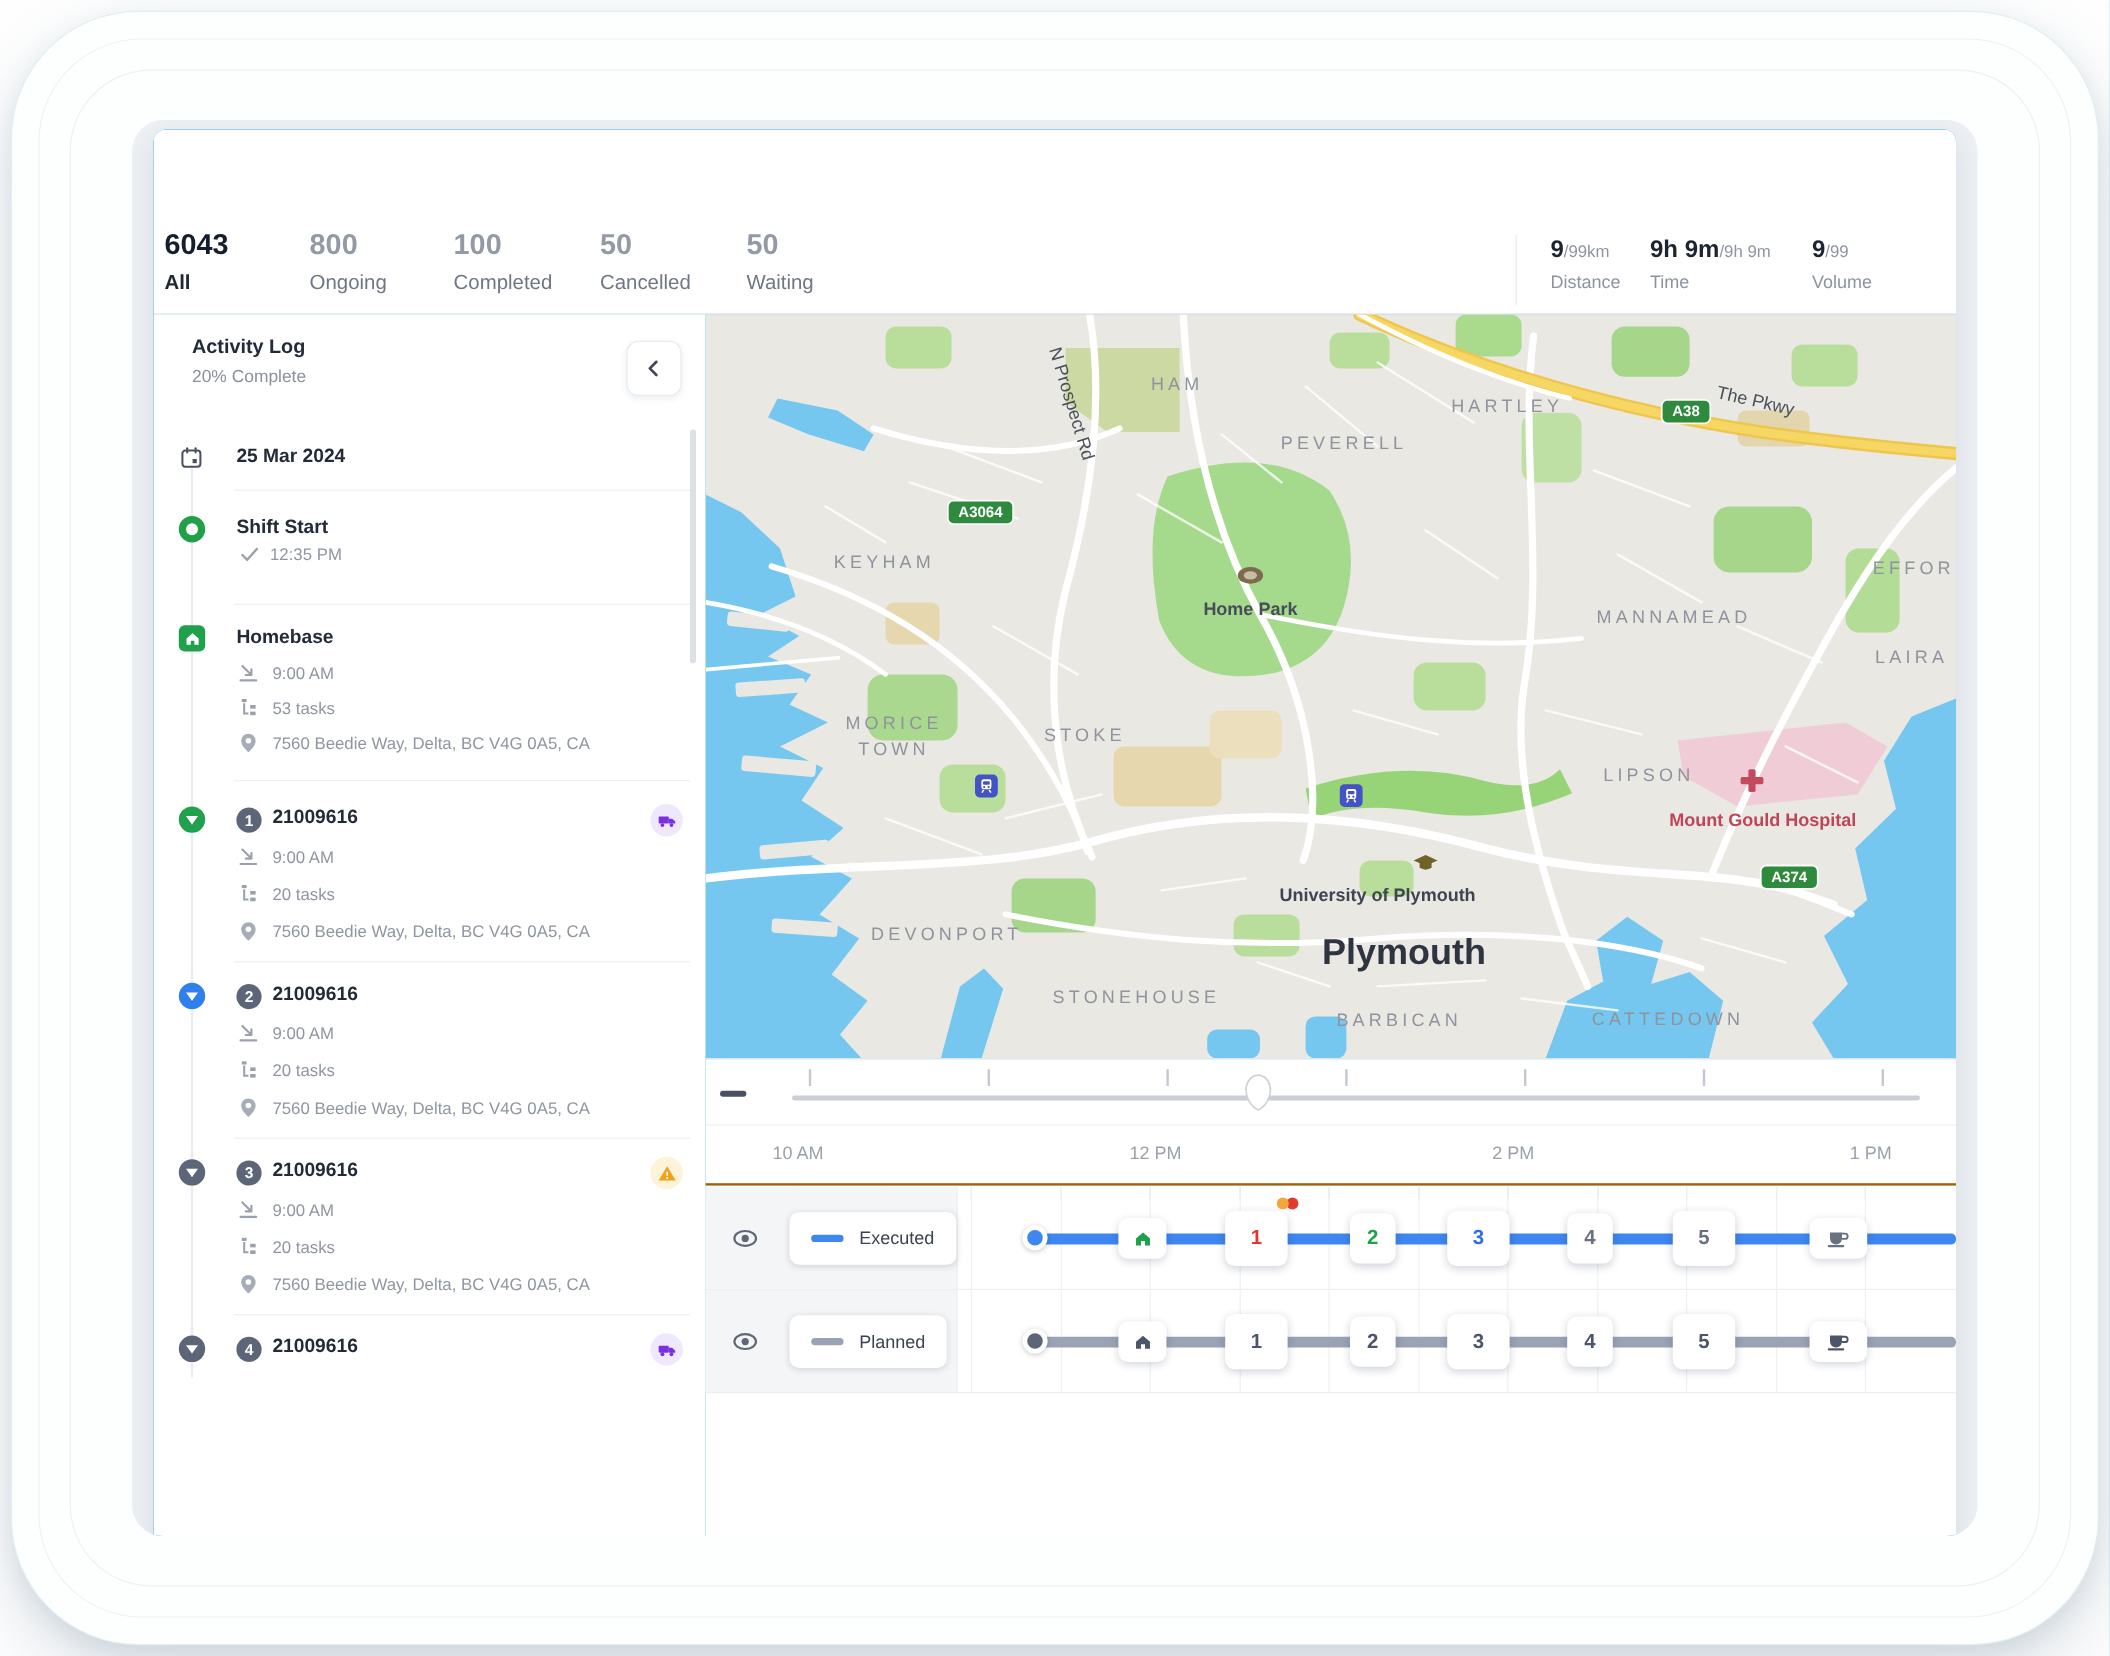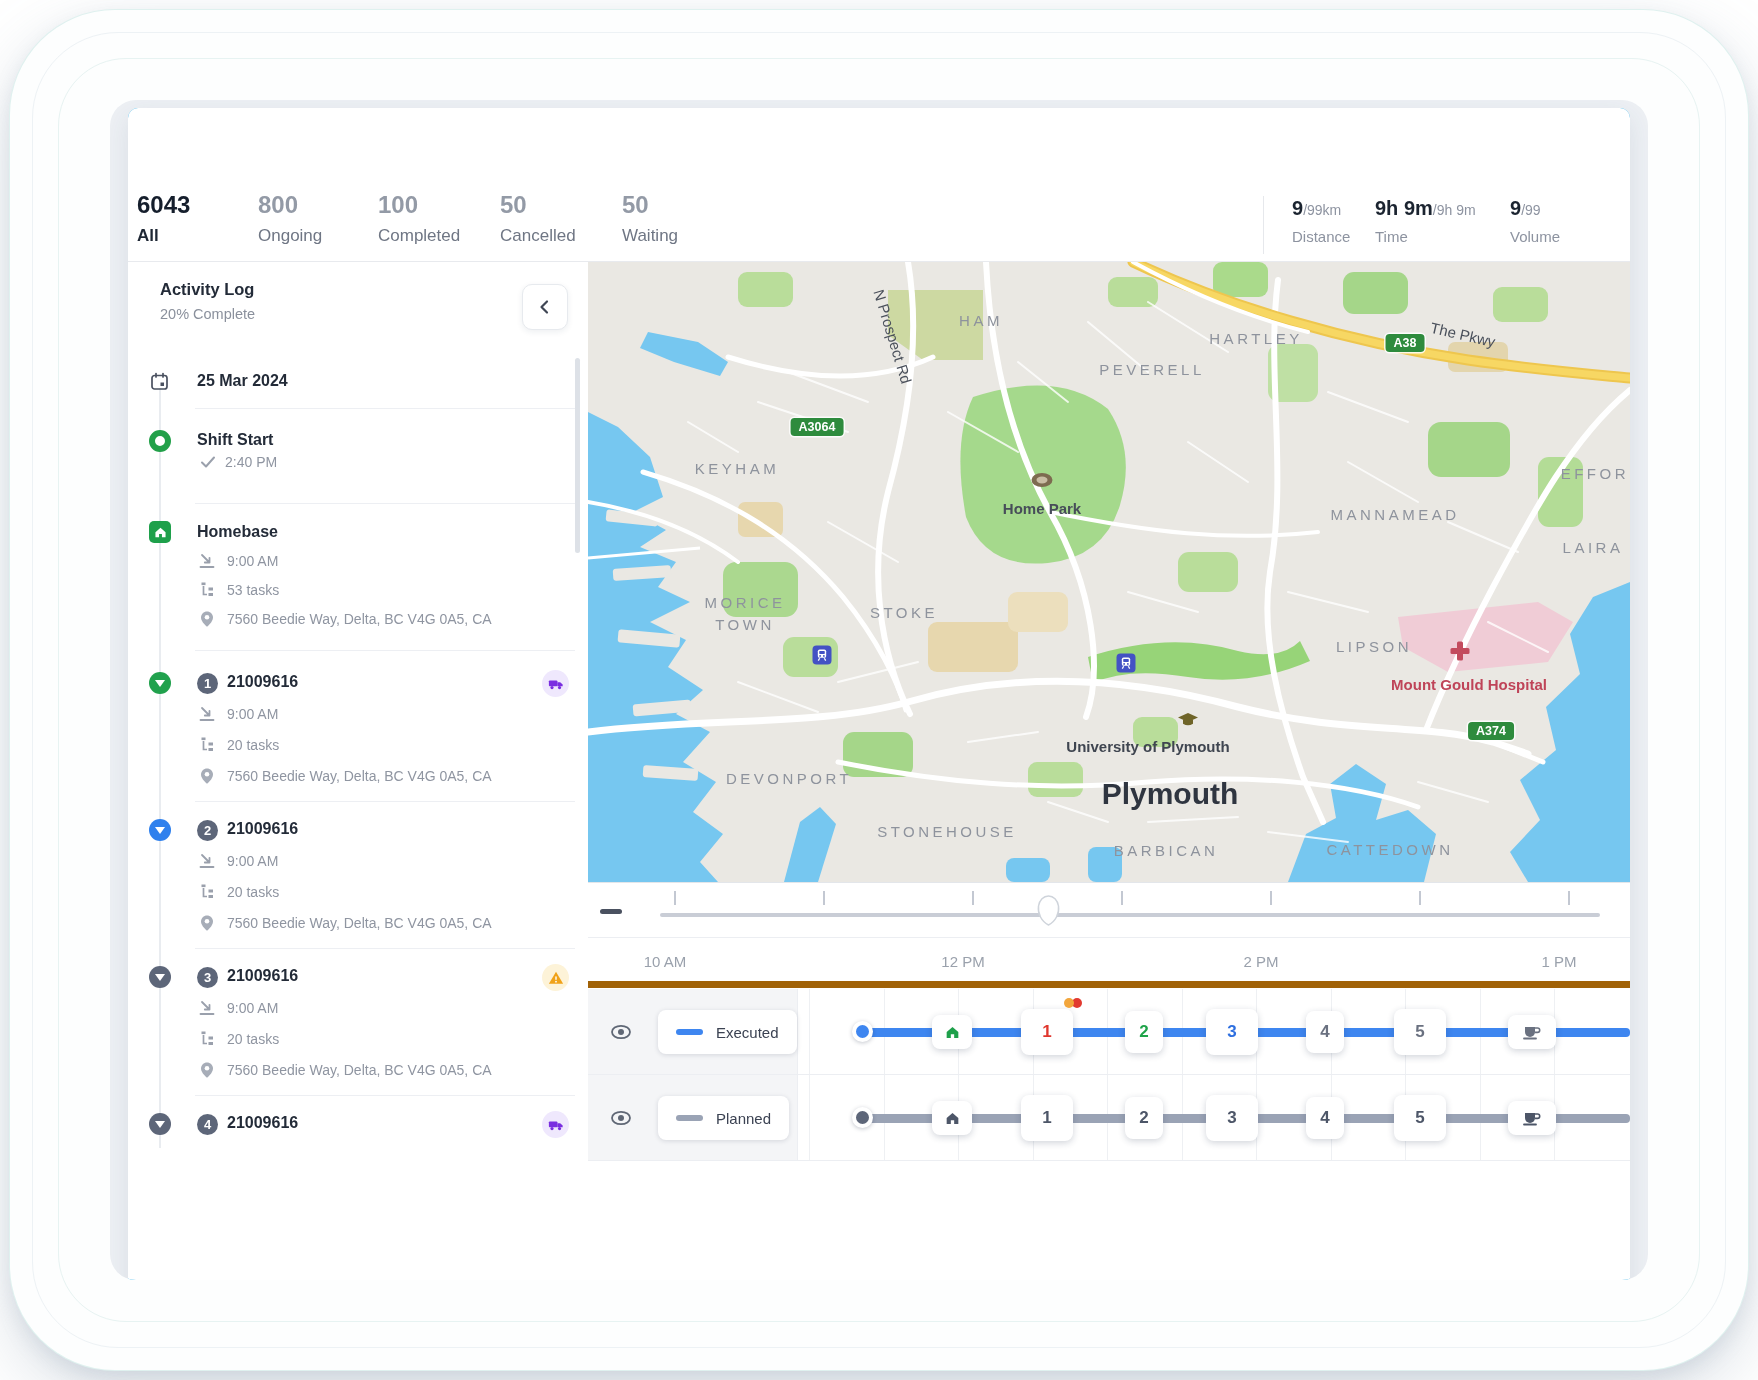--- a/index.html
+++ b/index.html
@@ -77,21 +77,21 @@
 
   
   .bottom { position:absolute; left:460px; top:774px; width:1042px; bottom:0; background:#fff; border-top:1px solid #e3e6ea; }
   .slider-row { position:absolute; left:0; top:0; width:100%; height:55px; border-bottom:1px solid #eceef2; }
   .zoomout { position:absolute; left:12px; top:24px; width:24px; height:8px; cursor:pointer; }
   .zoomout::before { content:""; position:absolute; left:0; top:2px; width:22px; height:5px; background:#4a5160; border-radius:3px; }
   .s-tick { position:absolute; top:8px; width:2px; height:14px; background:#c3c8d2; }
   .s-track { position:absolute; left:72px; top:30px; width:940px; height:4px; background:#c9cdd6; border-radius:2px; }
   .s-thumb { position:absolute; top:12px; width:27px; height:31px; cursor:pointer; }
 
-  .axis-row { position:absolute; left:0; top:55px; width:100%; height:50px; border-bottom:7px solid #a16207; }
+  .axis-row { position:absolute; left:0; top:55px; width:100%; height:50px; border-bottom:2px solid #a16207; }
   .axis-lab { position:absolute; top:15px; transform:translateX(-50%); font-size:15px; color:#9aa1ac; }
 
   .t-row { position:absolute; left:0; width:100%; height:86px; border-bottom:1px solid #eceef2; }
   .t-row .leftbg { position:absolute; left:0; top:0; width:210px; height:100%; background:#f4f5f7; border-right:1px solid #eceef2; }
   .gridline { position:absolute; top:0; bottom:0; width:1px; background:#eef0f3; }
   .tickstub { position:absolute; top:0; width:1px; height:10px; background:#d8dce2; }
   .eye-btn { position:absolute; left:16px; top:26px; width:34px; height:34px; display:flex; align-items:center; justify-content:center; cursor:pointer; }
   .legend-chip { position:absolute; left:70px; top:21px; height:44px; background:#fff; border-radius:8px;
                  box-shadow:0 1px 5px rgba(20,30,60,.14); display:flex; align-items:center; padding:0 18px; gap:13px; cursor:pointer; }
   .legend-dash { width:27px; height:6px; border-radius:3px; }
@@ -171,21 +171,21 @@
                 <line x1="13" y1="1.5" x2="13" y2="5" stroke="#4a5160" stroke-width="1.7" stroke-linecap="round"></line>
                 <rect x="10.5" y="10.5" width="3.5" height="3.5" fill="#4a5160"></rect>
               </svg></div>
             <div class="sb-row sb-date" style="left:69px; top:110px">25 Mar 2024</div>
             <div class="divider" style="top:146px"></div>
             <div class="ring" style="top:168px"></div>
             <div class="sb-row sb-title" style="left:69px; top:169px">Shift Start</div>
             <div class="mi" style="left:72px; top:192px"><svg width="16" height="16" viewBox="0 0 16 16">
                 <polyline points="2,8.5 6,12.5 14,3.5" fill="none" stroke="#9aa0ac" stroke-width="2" stroke-linecap="round" stroke-linejoin="round"></polyline>
               </svg></div>
-            <div class="sb-row sb-meta" style="left:97px; top:192px">2:40 PM</div>
+            <div class="sb-row sb-meta" style="left:97px; top:192px">12:35 PM</div>
             <div class="divider" style="top:241px"></div>
             <div class="hb-icon" style="top:259px">
               <svg width="13" height="13" viewBox="0 0 18 18">
                 <path d="M9,2.5 L16,8.5 V15.5 H11 V11 H7 V15.5 H2 V8.5 Z" fill="#fff"></path>
               </svg>
             </div>
             <div class="sb-row sb-title" style="left:69px; top:261px">Homebase</div>
             <div class="mi" style="top:290px"><svg width="18" height="18" viewBox="0 0 18 18">
                 <line x1="2.5" y1="15" x2="15.5" y2="15" stroke="#9aa0ac" stroke-width="1.8" stroke-linecap="round"></line>
                 <path d="M4,3 L11.5,10.5 M11.5,10.5 L11.5,5.8 M11.5,10.5 L6.8,10.5" fill="none" stroke="#9aa0ac" stroke-width="1.8" stroke-linecap="round" stroke-linejoin="round"></path>
@@ -390,21 +390,21 @@
             <path d="M100,160 L150,190"></path>
           </g>
 
           <path d="M545,0 C640,45 760,80 880,98 C950,108 1000,112 1042,116" fill="none" stroke="#eec64e" stroke-width="11" stroke-linecap="round"></path>
           <path d="M545,0 C640,45 760,80 880,98 C950,108 1000,112 1042,116" fill="none" stroke="#f7d763" stroke-width="7" stroke-linecap="round"></path>
           <path d="M545,0 C600,30 660,55 720,70" fill="none" stroke="#ffffff" stroke-width="4" stroke-linecap="round"></path>
         </svg>
         <div id="map-labels">
             <div class="map-label" style="left:393px; top:59px">HAM</div>
             <div class="map-label" style="left:668px; top:77px">HARTLEY</div>
-            <div class="map-label" style="left:564px; top:108px">PEVERELL</div>
+            <div class="map-label" style="left:532px; top:108px">PEVERELL</div>
             <div class="map-label" style="left:149px; top:207px">KEYHAM</div>
             <div class="map-label" style="left:807px; top:253px">MANNAMEAD</div>
             <div class="map-label" style="left:1014px; top:212px">EFFORD</div>
             <div class="map-label" style="left:1005px; top:286px">LAIRA</div>
             <div class="map-label" style="left:157px; top:352px">MORICE<br>TOWN</div>
             <div class="map-label" style="left:316px; top:351px">STOKE</div>
             <div class="map-label" style="left:786px; top:385px">LIPSON</div>
             <div class="map-label" style="left:201px; top:517px">DEVONPORT</div>
             <div class="map-label" style="left:359px; top:570px">STONEHOUSE</div>
             <div class="map-label" style="left:578px; top:589px">BARBICAN</div>

